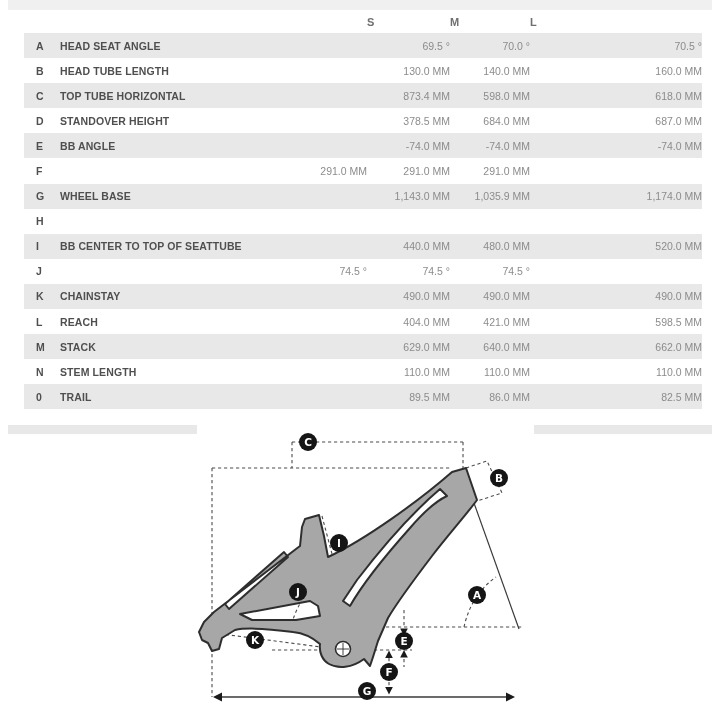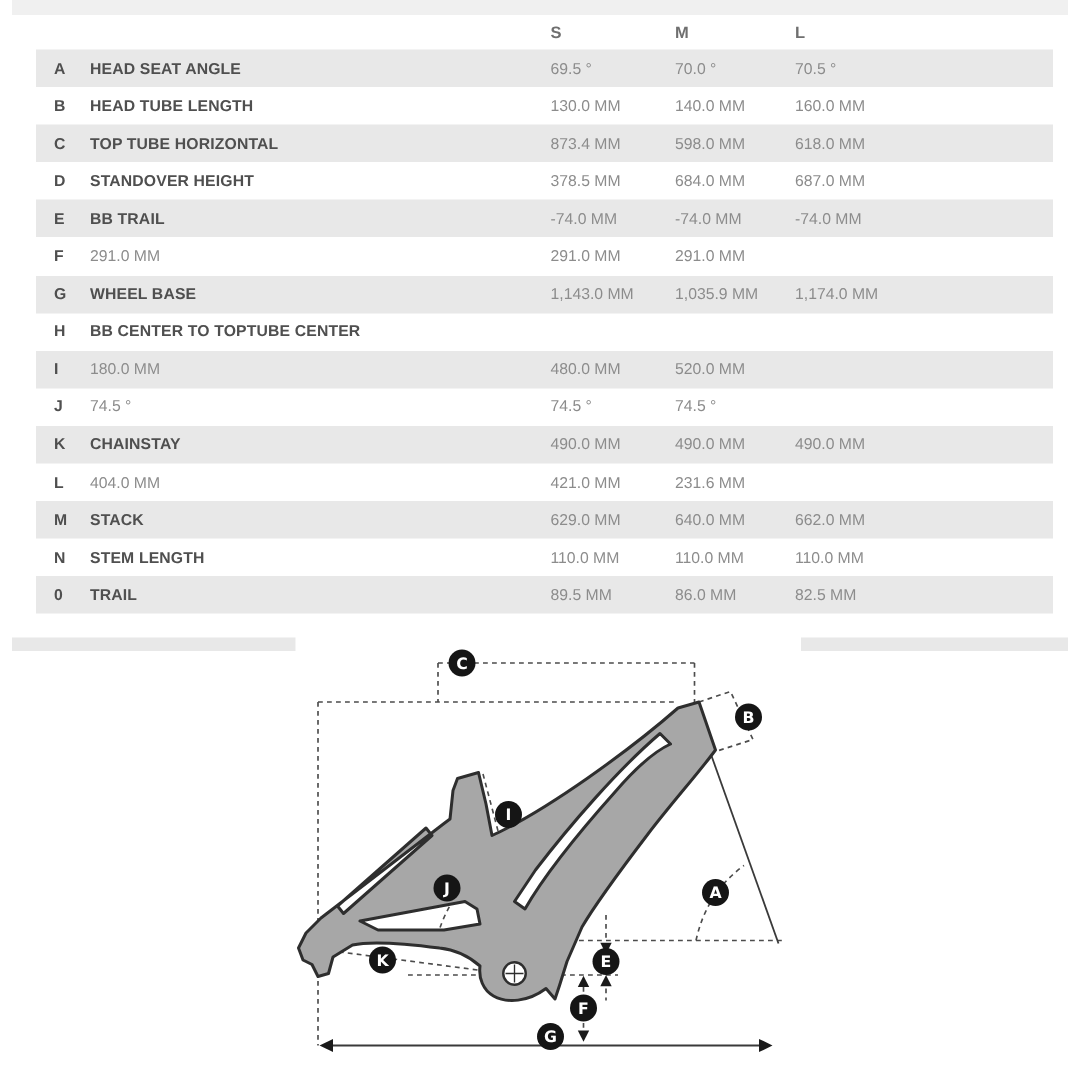--- a/index.html
+++ b/index.html
@@ -12,21 +12,21 @@
   .geo-table{position:absolute;left:24px;top:10px;width:678px;}
   .t-row{
     display:grid;grid-template-columns:36px 307px 83px 80px 1fr;
     align-items:center;height:25.1px;background:transparent;
   }
   .t-row.shaded{background:#e8e8e8;}
   .t-head{height:23px;}
   .t-head .col-h{font-size:11px;font-weight:bold;color:#6f6f6f;}
   .cell-letter{font-size:10.5px;font-weight:bold;color:#4f4f4f;padding-left:12px;}
   .cell-label{font-size:10.5px;font-weight:bold;color:#4f4f4f;letter-spacing:.1px;}
-  .cell-val{font-size:10.5px;color:#8c8c8c;}
+  .cell-val{font-size:10.5px;color:#8c8c8c;text-align:right;}
   
   .divider-strip{position:absolute;left:8px;top:425px;width:704px;height:9px;background:#e8e8e8;}
   .diagram-card{position:absolute;left:197px;top:420px;width:337px;height:18px;background:#ffffff;}
   .diagram-svg{position:absolute;left:0;top:430px;width:720px;height:290px;}
   .marker-letter{
     font-family:"DejaVu Sans", sans-serif;font-size:10.5px;font-weight:bold;fill:#ffffff;
     text-anchor:middle;
   }
 </style>
 </head>
@@ -70,21 +70,21 @@
   <div class="t-row">
     <div class="cell-letter">D</div>
     <div class="cell-label">STANDOVER HEIGHT</div>
     <div class="cell-val">378.5 MM</div>
     <div class="cell-val">684.0 MM</div>
     <div class="cell-val">687.0 MM</div>
   </div>
 
   <div class="t-row shaded">
     <div class="cell-letter">E</div>
-    <div class="cell-label">BB TRAIL</div>
+    <div class="cell-label">BB ANGLE</div>
     <div class="cell-val">-74.0 MM</div>
     <div class="cell-val">-74.0 MM</div>
     <div class="cell-val">-74.0 MM</div>
   </div>
 
   <div class="t-row">
     <div class="cell-letter">F</div>
     <div class="cell-val">291.0 MM</div>
     <div class="cell-val">291.0 MM</div>
     <div class="cell-val">291.0 MM</div>
@@ -93,29 +93,29 @@
   <div class="t-row shaded">
     <div class="cell-letter">G</div>
     <div class="cell-label">WHEEL BASE</div>
     <div class="cell-val">1,143.0 MM</div>
     <div class="cell-val">1,035.9 MM</div>
     <div class="cell-val">1,174.0 MM</div>
   </div>
 
   <div class="t-row">
     <div class="cell-letter">H</div>
-    <div class="cell-label">BB CENTER TO TOPTUBE CENTER</div>
     <div class="cell-val"></div>
     <div class="cell-val"></div>
     <div class="cell-val"></div>
   </div>
 
   <div class="t-row shaded">
     <div class="cell-letter">I</div>
-    <div class="cell-val">180.0 MM</div>
+    <div class="cell-label">BB CENTER TO TOP OF SEATTUBE</div>
+    <div class="cell-val">440.0 MM</div>
     <div class="cell-val">480.0 MM</div>
     <div class="cell-val">520.0 MM</div>
   </div>
 
   <div class="t-row">
     <div class="cell-letter">J</div>
     <div class="cell-val">74.5 °</div>
     <div class="cell-val">74.5 °</div>
     <div class="cell-val">74.5 °</div>
   </div>
@@ -123,23 +123,24 @@
   <div class="t-row shaded">
     <div class="cell-letter">K</div>
     <div class="cell-label">CHAINSTAY</div>
     <div class="cell-val">490.0 MM</div>
     <div class="cell-val">490.0 MM</div>
     <div class="cell-val">490.0 MM</div>
   </div>
 
   <div class="t-row">
     <div class="cell-letter">L</div>
+    <div class="cell-label">REACH</div>
     <div class="cell-val">404.0 MM</div>
     <div class="cell-val">421.0 MM</div>
-    <div class="cell-val">231.6 MM</div>
+    <div class="cell-val">598.5 MM</div>
   </div>
 
   <div class="t-row shaded">
     <div class="cell-letter">M</div>
     <div class="cell-label">STACK</div>
     <div class="cell-val">629.0 MM</div>
     <div class="cell-val">640.0 MM</div>
     <div class="cell-val">662.0 MM</div>
   </div>
 

